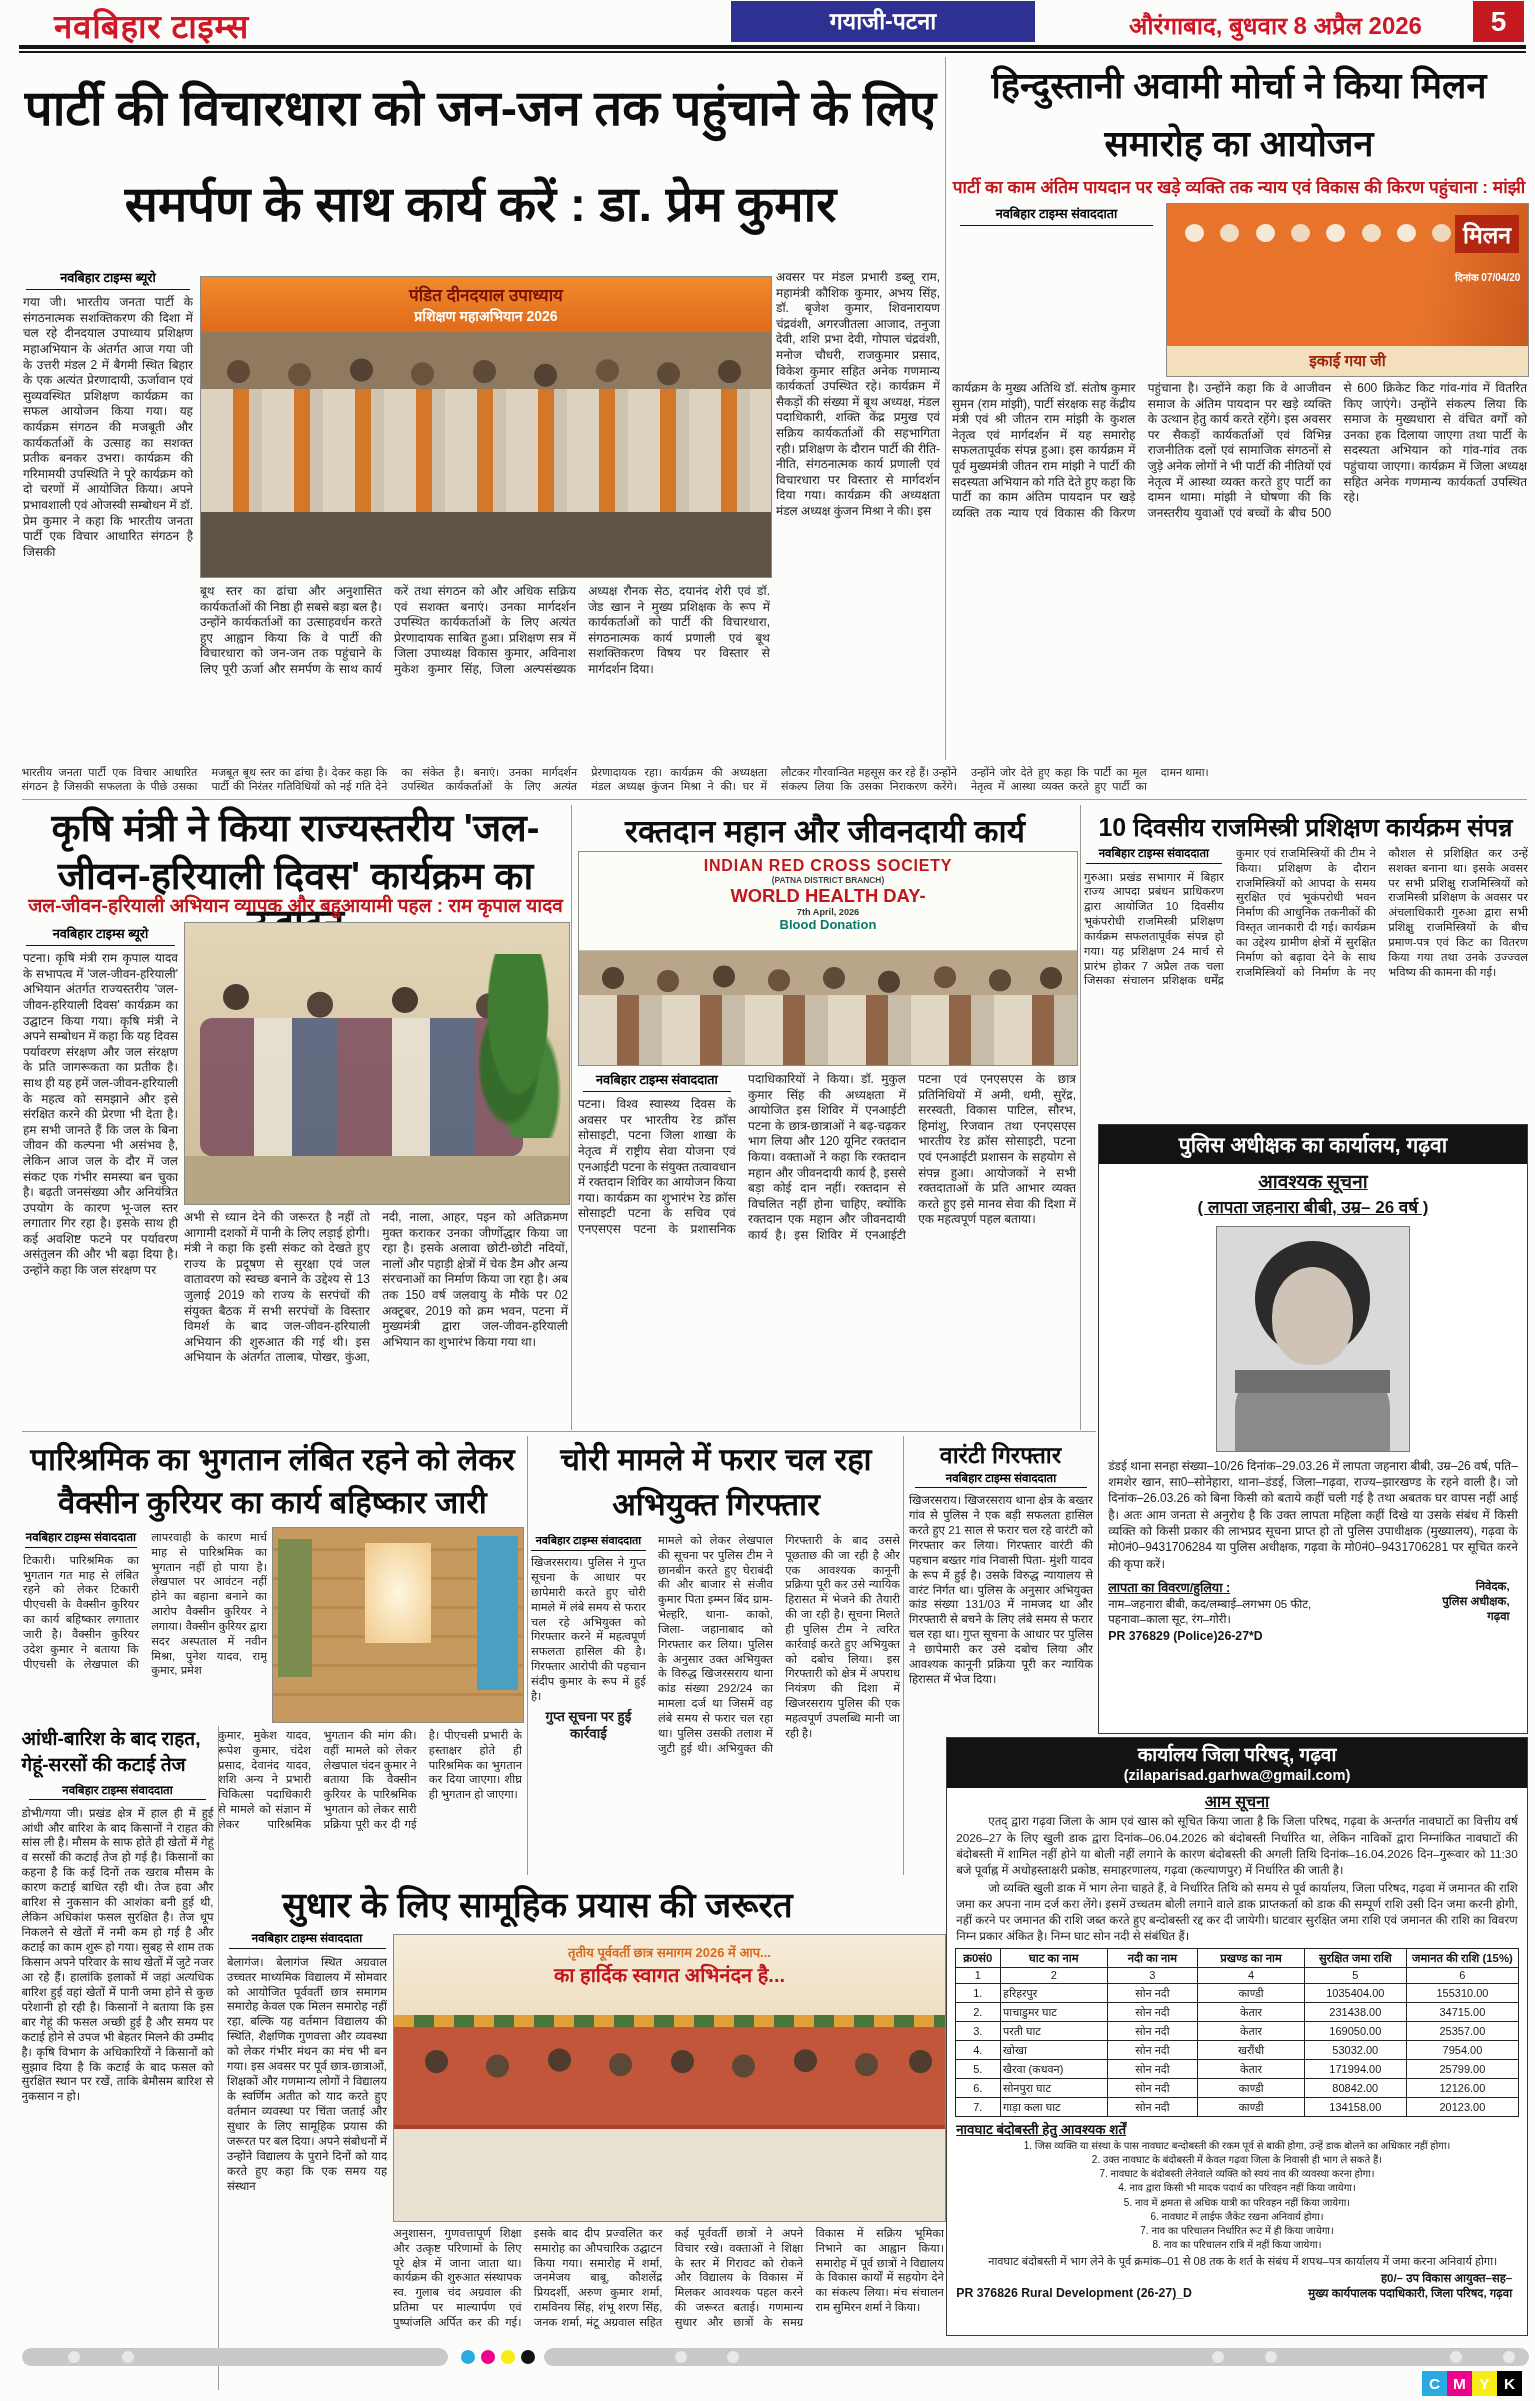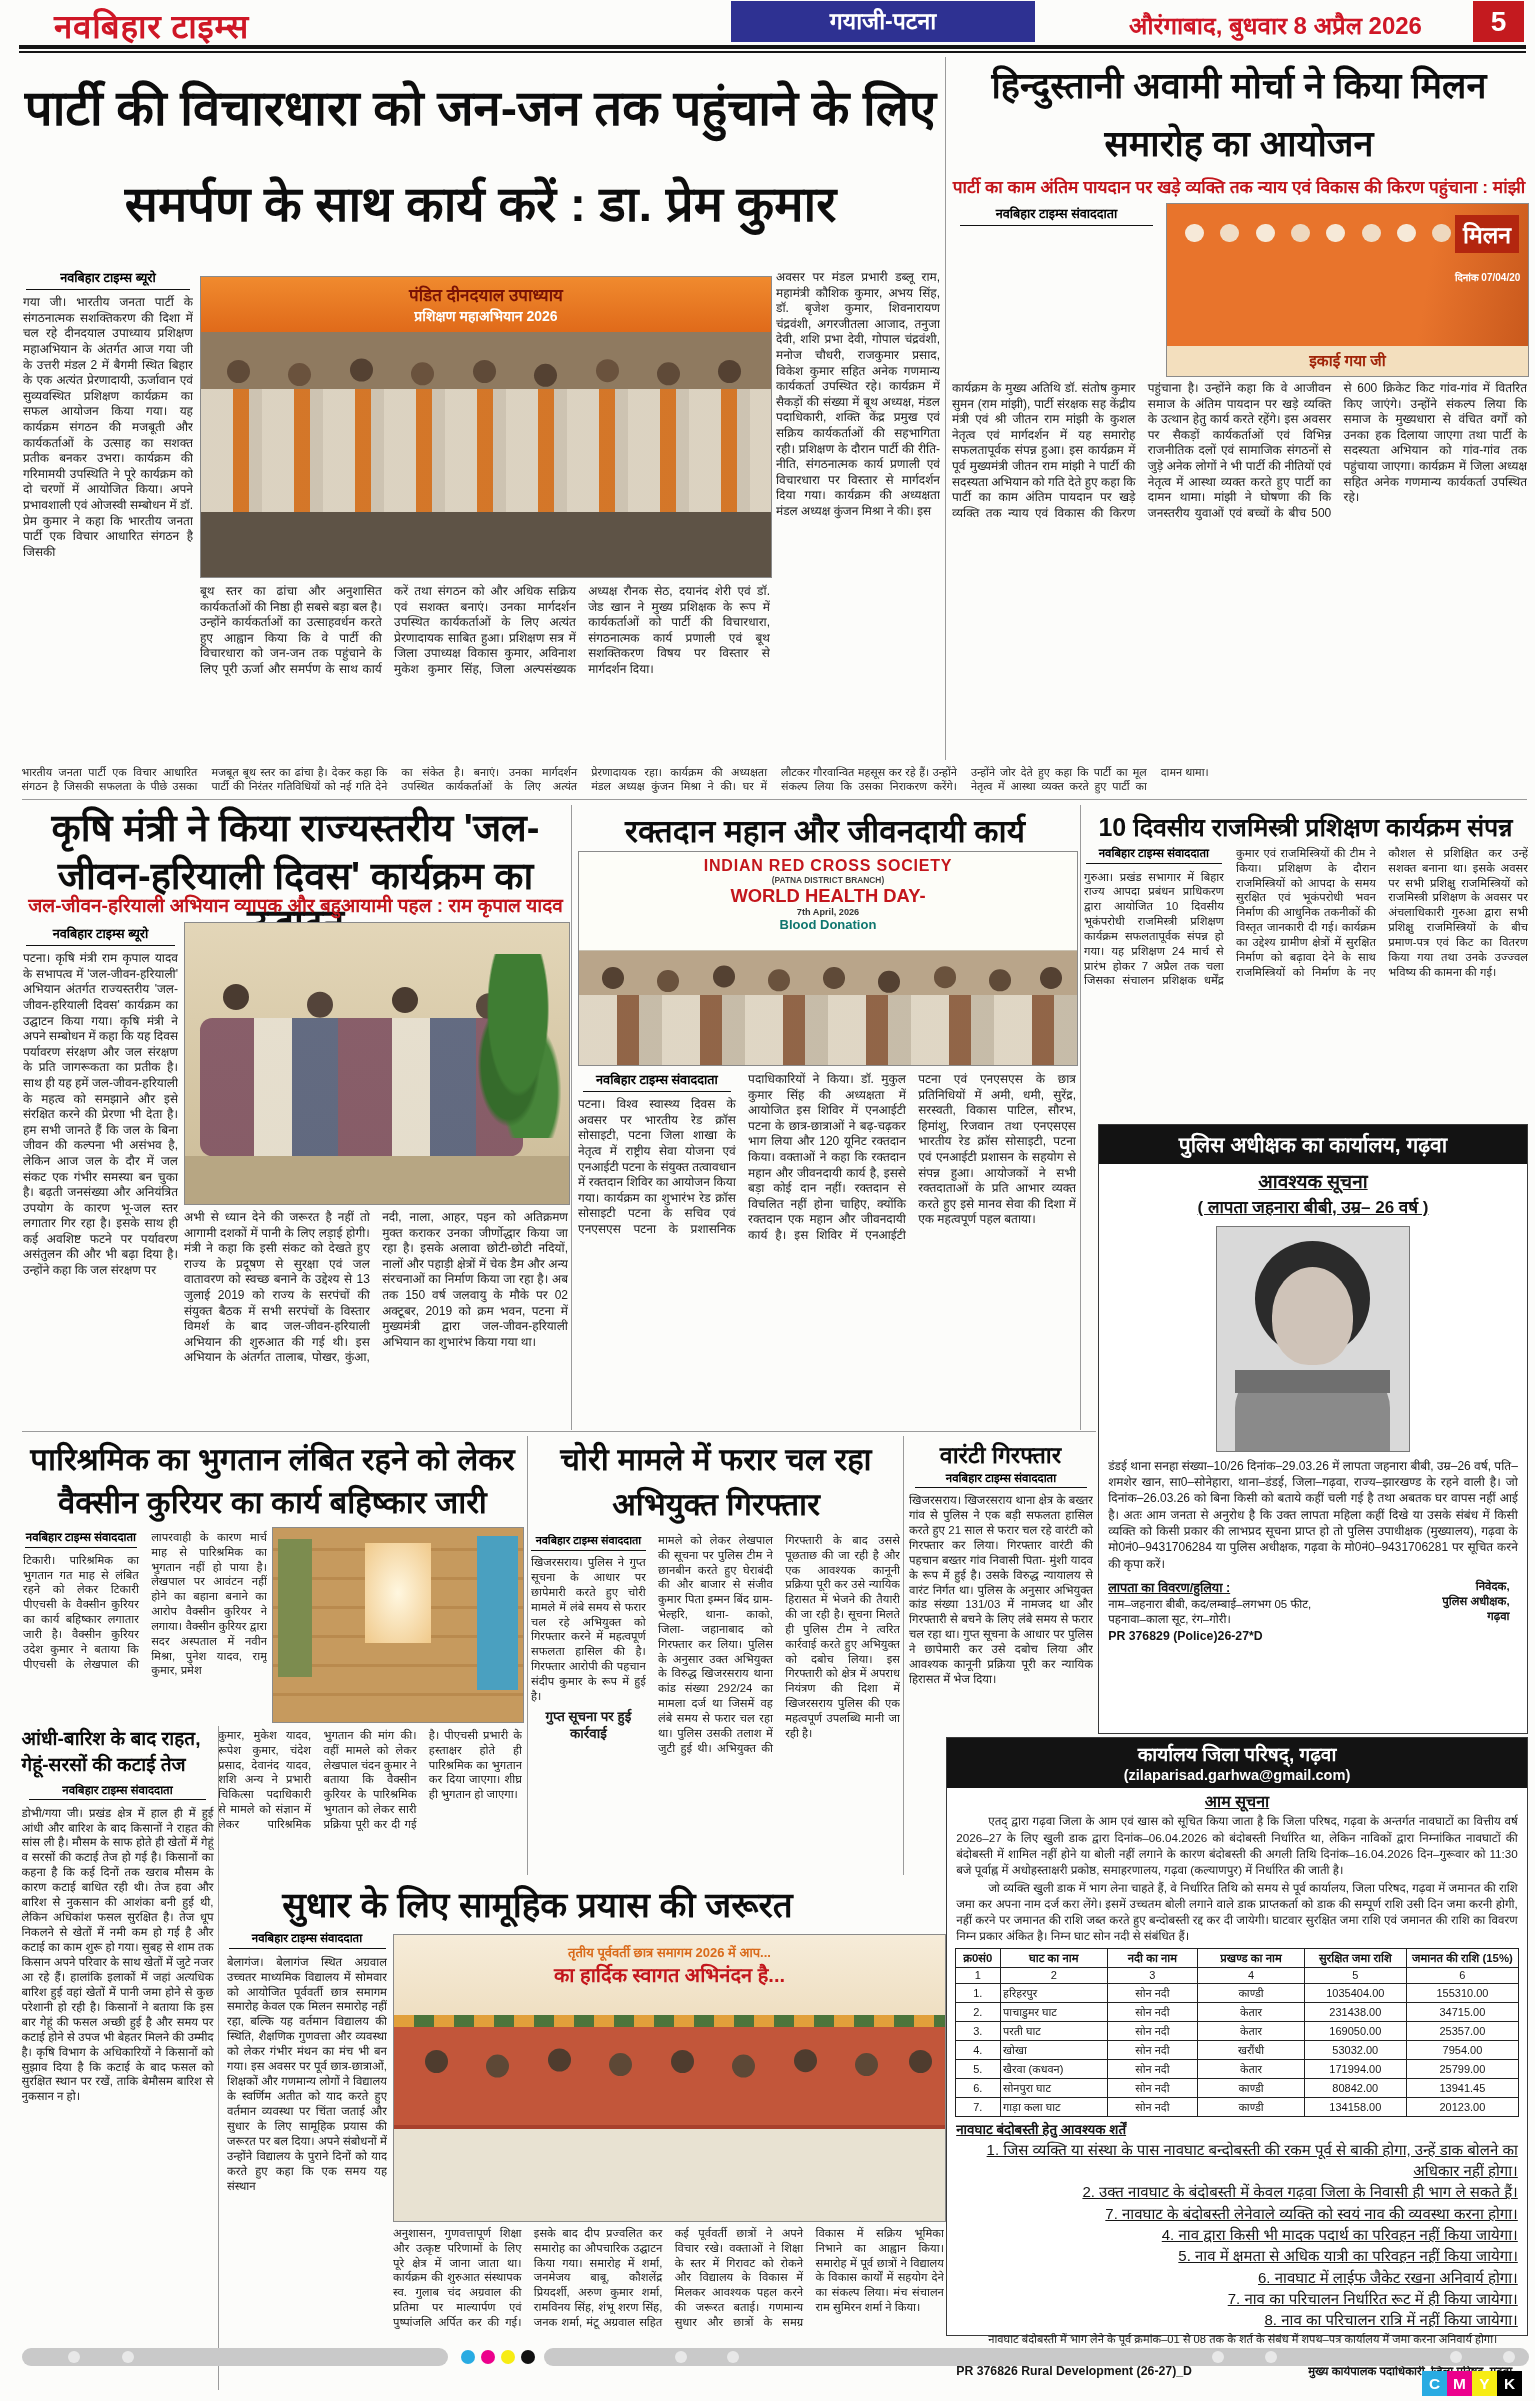--- a/index.html
+++ b/index.html
@@ -18,21 +18,21 @@
   .photo{position:absolute;border:0.8px solid #8a8a8a;overflow:hidden;background:#c9b89a;}
   .vrule{position:absolute;width:0.8px;background:#9b9b9b;}
   .hrule{position:absolute;height:0.8px;background:#9b9b9b;}
   .crowd{position:absolute;border-radius:50%;}
   .noticebox{position:absolute;border:1.5px solid #3a3a3a;background:#fff;box-sizing:border-box;}
   .blackbar{background:#131313;color:#fff;text-align:center;font-weight:800;}
   table.ghat{border-collapse:collapse;width:100%;table-layout:fixed;}
   table.ghat td{border:1.2px solid #222;text-align:center;font-size:11px;padding:1.5px 2.3px;
                 overflow:hidden;white-space:nowrap;}
   table.ghat .hd{font-weight:800;font-size:11.4px;}
-  .term{font-size:15px;line-height:1.42;text-align:right;text-decoration:underline;}
+  .term{font-size:10px;line-height:1.42;text-align:center;}
   .dot{position:absolute;border-radius:50%;}
   .cmyk-cell{width:25px;height:25px;display:inline-block;text-align:center;line-height:25px;
              font-weight:800;font-size:15.4px;color:#fff;}
   .crosshead{font-weight:800;text-align:center;font-size:13.4px;margin:4.6px 0;break-inside:avoid;}
 </style>
 </head>
 <body>
 
 <div class="page">
 
@@ -278,21 +278,21 @@
           <td>केतार</td>
           <td>171994.00</td>
           <td>25799.00</td>
         </tr>
         <tr>
           <td>6.</td>
           <td style="text-align:left;">सोनपुरा घाट</td>
           <td>सोन नदी</td>
           <td>काण्डी</td>
           <td>80842.00</td>
-          <td>13941.45</td>
+          <td>12126.00</td>
         </tr>
         <tr>
           <td>7.</td>
           <td style="text-align:left;">गाड़ा कला घाट</td>
           <td>सोन नदी</td>
           <td>काण्डी</td>
           <td>134158.00</td>
           <td>20123.00</td>
         </tr>
       </tbody>

